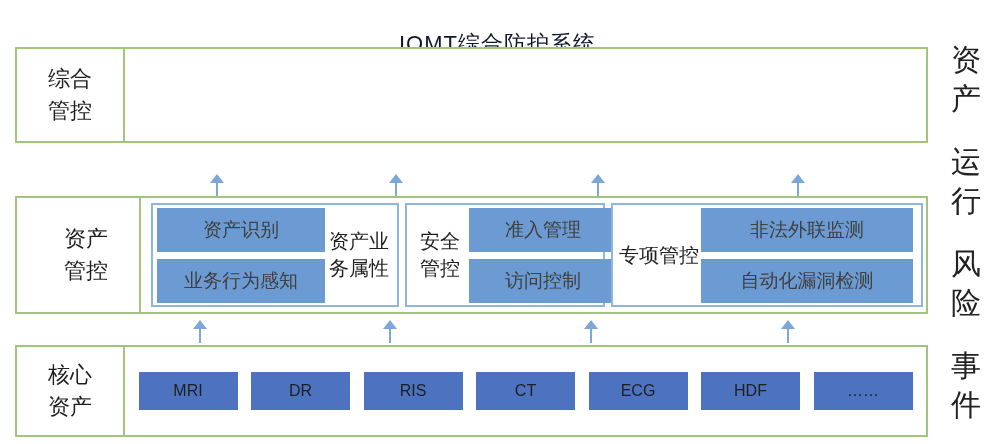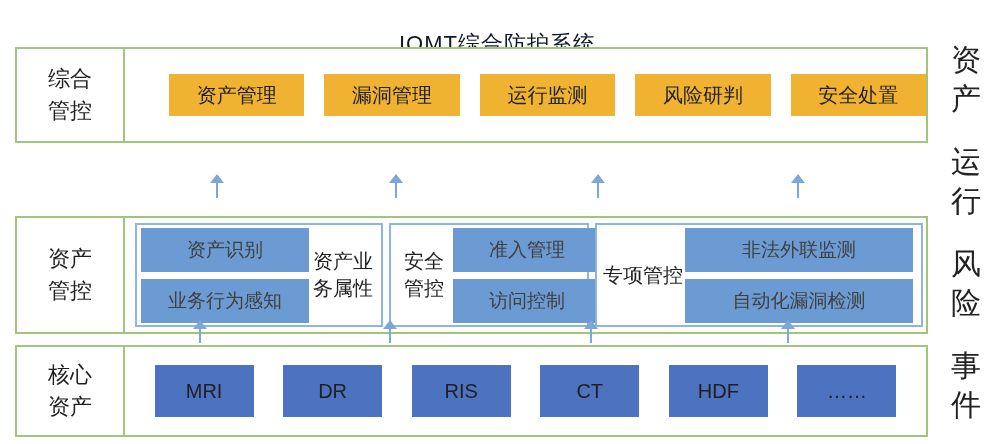--- a/index.html
+++ b/index.html
@@ -18,21 +18,21 @@
   .band-label-text{width:2em;text-align:center;word-break:break-all;}
   .band-content{flex:1;display:flex;align-items:center;min-width:0;}
 
   
   .band-top{top:47px;height:96px;gap:44px;}
   .band-top .band-content{justify-content:center;gap:20px;}
   .btn-orange{width:139px;height:42px;background:var(--orange,#f0b331);
               display:flex;align-items:center;justify-content:center;font-size:20px;}
 
   
-  .band-mid{top:216px;height:118px;}
+  .band-mid{top:196px;height:118px;padding-left:16px;}
   .band-mid .band-content{gap:6px;padding:0 3px 0 10px;}
   .subbox{border:2px solid var(--sub-border,#8eb4e0);height:104px;box-sizing:border-box;
           display:flex;align-items:center;background:#fff;padding:0 4px;}
   .subbox-a{width:248px;flex:0 0 248px;}
   .subbox-b{width:200px;flex:0 0 200px;}
   .subbox-c{flex:1;}
   .btn-col{display:flex;flex-direction:column;gap:7px;justify-content:center;}
   .btn-blue{height:44px;background:var(--mid-blue,#6b9bd2);display:flex;
             align-items:center;justify-content:center;font-size:19px;color:#404040;}
   .btn-w168{width:168px;}
@@ -43,22 +43,22 @@
   .sub-label-a{flex:1;}
   .sub-label-a .wrap{width:3em;text-align:center;word-break:break-all;}
   .sub-label-b{width:58px;flex:0 0 58px;}
   .sub-label-b .wrap{width:2em;text-align:center;word-break:break-all;}
   .sub-label-c{width:84px;flex:0 0 84px;white-space:nowrap;}
   .subbox-c .btn-col{flex:1;padding-right:4px;}
 
   
   .band-bottom{top:345px;height:92px;}
   .band-bottom .band-content{justify-content:space-evenly;}
-  .btn-dark{width:99px;height:52px;background:var(--dark-blue,#4d72bf);
-            display:flex;align-items:center;justify-content:center;font-size:20px;}
+  .btn-dark{width:99px;height:38px;background:var(--dark-blue,#4d72bf);
+            display:flex;align-items:center;justify-content:center;font-size:16px;}
 
   
   .arrow{position:absolute;width:16px;display:flex;flex-direction:column;align-items:center;}
   .arrow-head{width:0;height:0;border-left:7px solid transparent;
               border-right:7px solid transparent;
               border-bottom:9px solid var(--arrow,#7da7d8);}
   .arrow-stem{width:2px;flex:1;background:var(--arrow,#7da7d8);}
   .arrow-r1{top:174px;height:24px;}
   .arrow-r2{top:320px;height:23px;}
 
@@ -71,27 +71,20 @@
 </head>
 <body>
 
 <div class="canvas">
 
   <div class="title">IOMT综合防护系统</div>
 
   <div class="band band-top">
     <div class="band-label">
       <div class="band-label-text">综合管控</div>
-    </div>
-    <div class="band-content">
-      <div class="btn-orange">资产管理</div>
-      <div class="btn-orange">漏洞管理</div>
-      <div class="btn-orange">运行监测</div>
-      <div class="btn-orange">风险研判</div>
-      <div class="btn-orange">安全处置</div>
     </div>
   </div>
 
   <div class="arrow arrow-r1" style="left:209px">
       <div class="arrow-head"></div>
       <div class="arrow-stem"></div>
     </div>
   <div class="arrow arrow-r1" style="left:388px">
       <div class="arrow-head"></div>
       <div class="arrow-stem"></div>
@@ -161,20 +154,21 @@
 
   <div class="band band-bottom">
     <div class="band-label">
       <div class="band-label-text">核心资产</div>
     </div>
     <div class="band-content">
       <div class="btn-dark">MRI</div>
       <div class="btn-dark">DR</div>
       <div class="btn-dark">RIS</div>
       <div class="btn-dark">CT</div>
+      <div class="btn-dark">ECG</div>
       <div class="btn-dark">HDF</div>
       <div class="btn-dark">……</div>
     </div>
   </div>
 
   <div class="side-caption">
     <div class="side-word">资产</div>
     <div class="side-word">运行</div>
     <div class="side-word">风险</div>
     <div class="side-word">事件</div>

